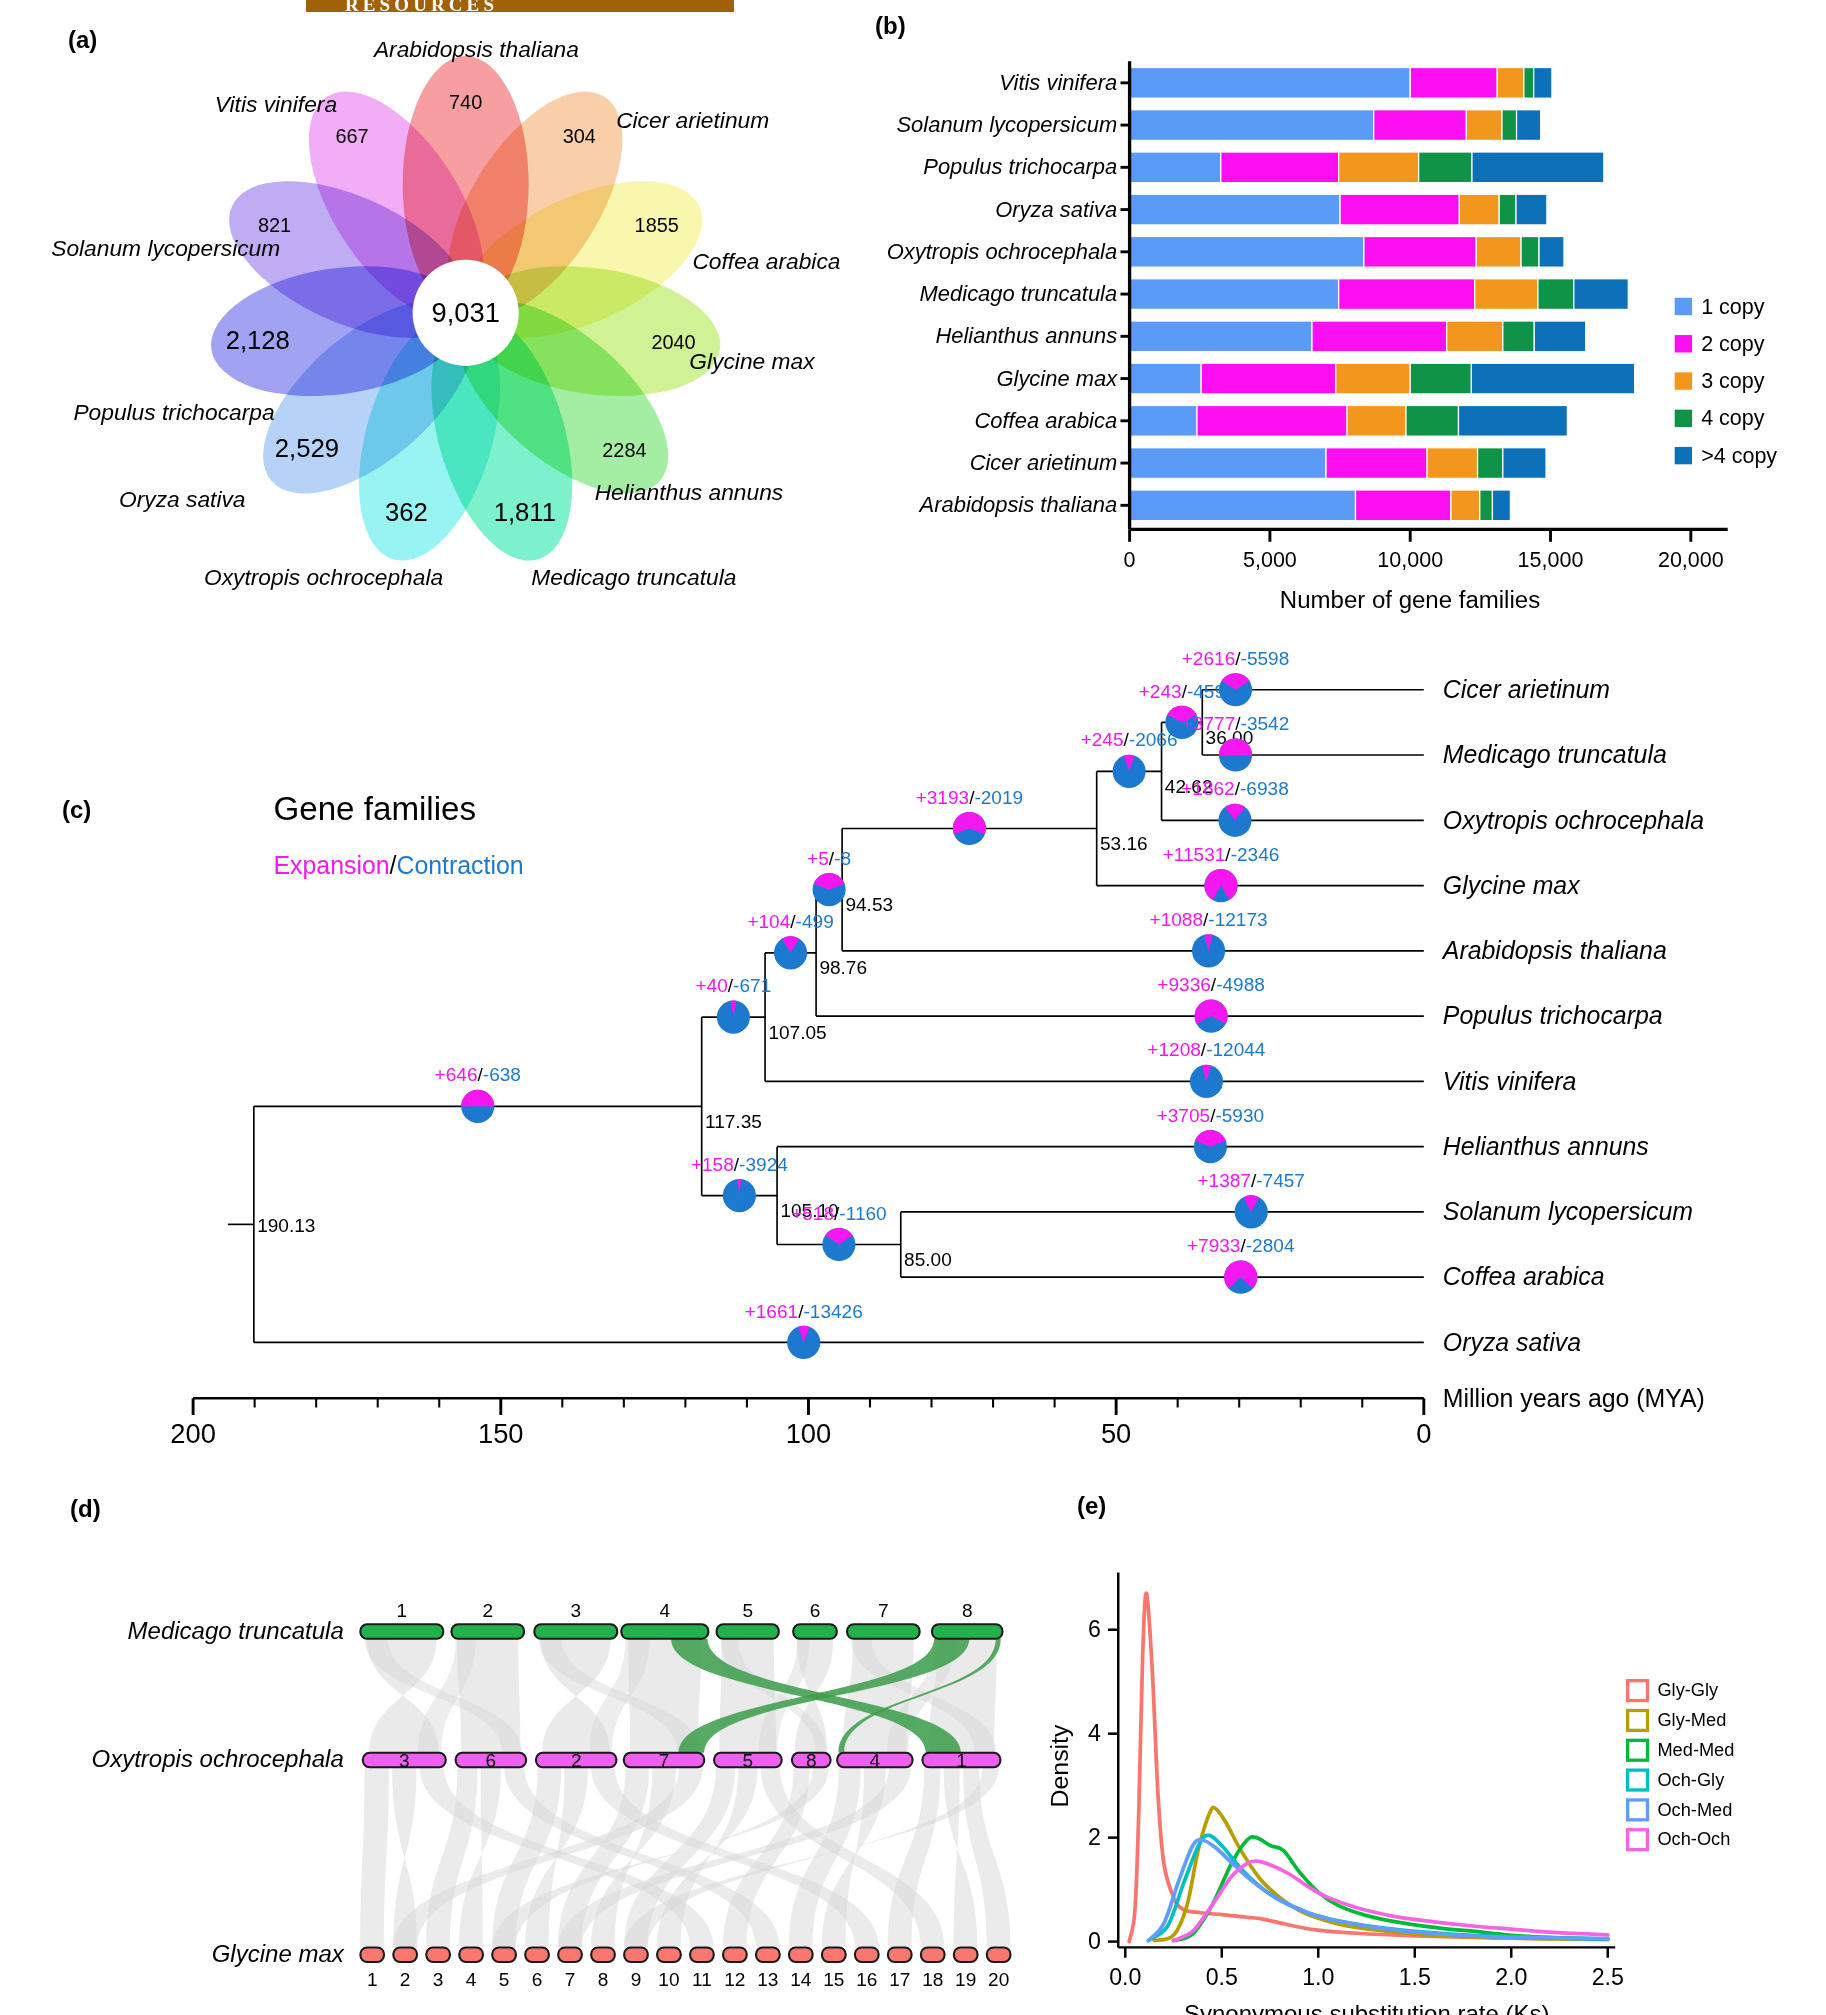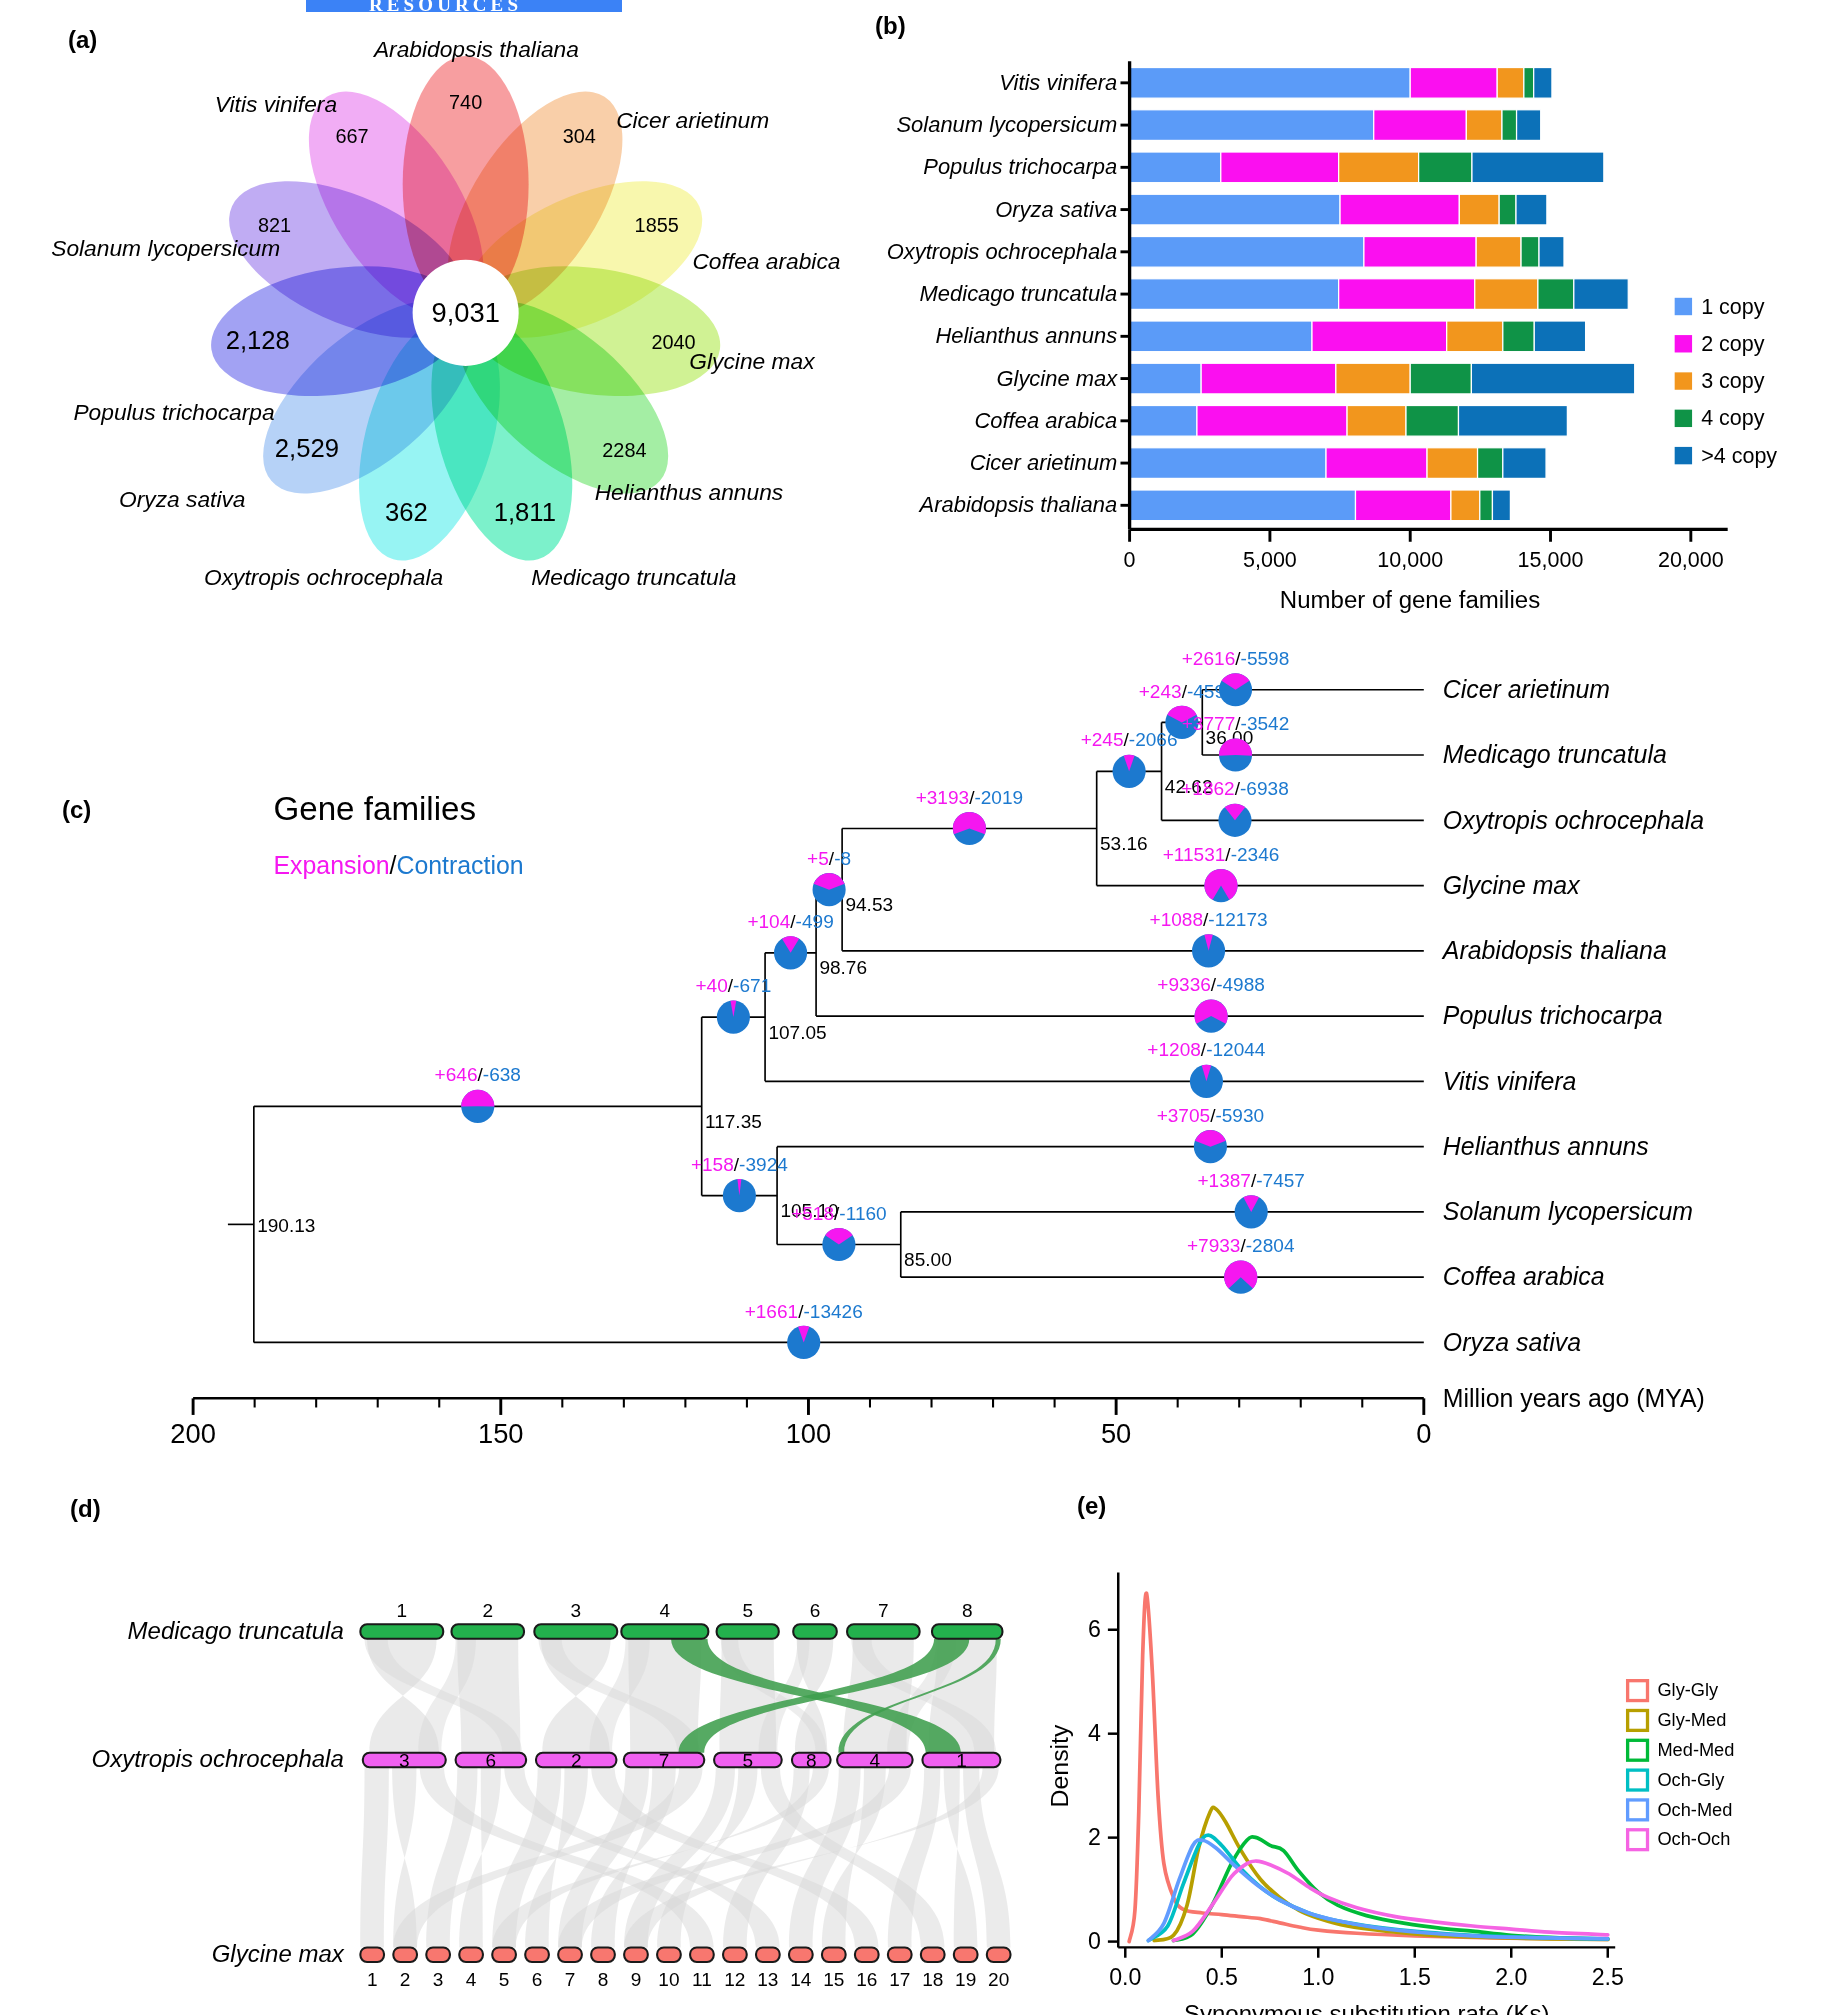--- a/index.html
+++ b/index.html
@@ -1,19 +1,19 @@
 <!DOCTYPE html>
 <html style="font-size:6.6px"><head>
 <meta charset="utf-8">
 <style>
   html,body{margin:0;padding:0;background:#fff;}
   #fig{position:relative;width:1827px;height:2015px;background:#fff;overflow:hidden;
        font-family:"Liberation Sans",sans-serif;color:#000;}
   .panel-label{position:absolute;font-weight:bold;font-size:24px;}
-  #banner{position:absolute;left:306px;top:0;width:292px;height:12.4px;background:#3b82f6;overflow:hidden;padding-left:24px;}
+  #banner{position:absolute;left:306px;top:0;width:428px;height:12.4px;background:#a16207;overflow:hidden;}
   #banner span{display:block;font-family:"Liberation Serif",serif;font-weight:bold;color:#fff;
        font-size:19px;letter-spacing:4.1px;line-height:21.5px;margin:-5.8px 0 0 39px;}
   svg{position:absolute;overflow:visible;}
   text{font-family:"Liberation Sans",sans-serif;}
   .sp{font-style:italic;}
 </style>
 </head>
 <body>
 
 <div id="fig">

